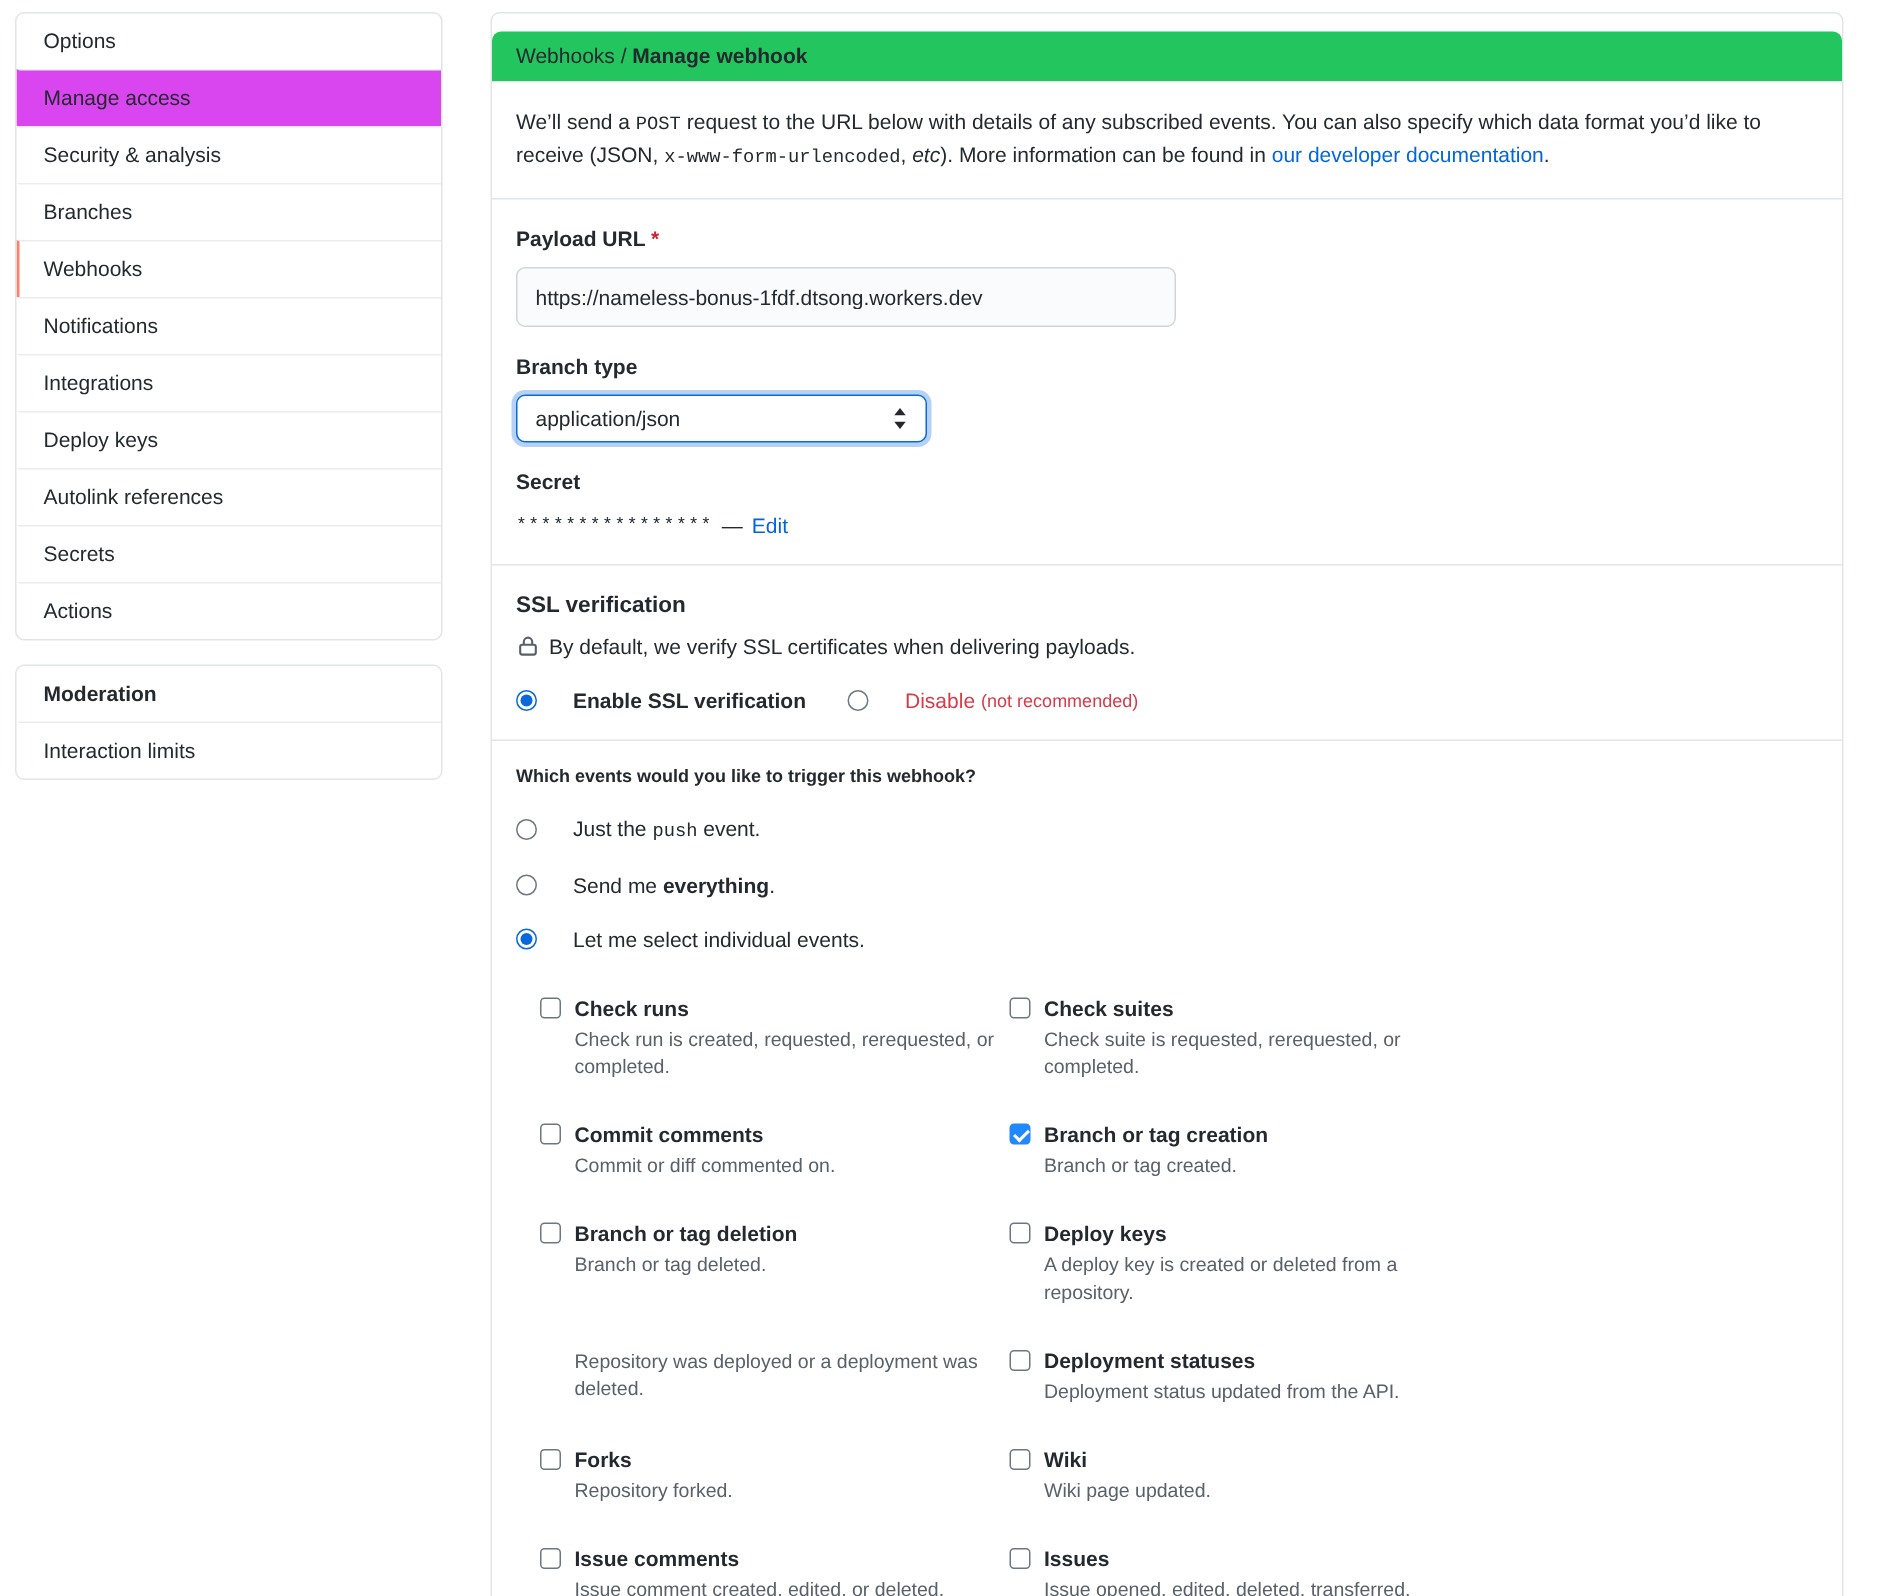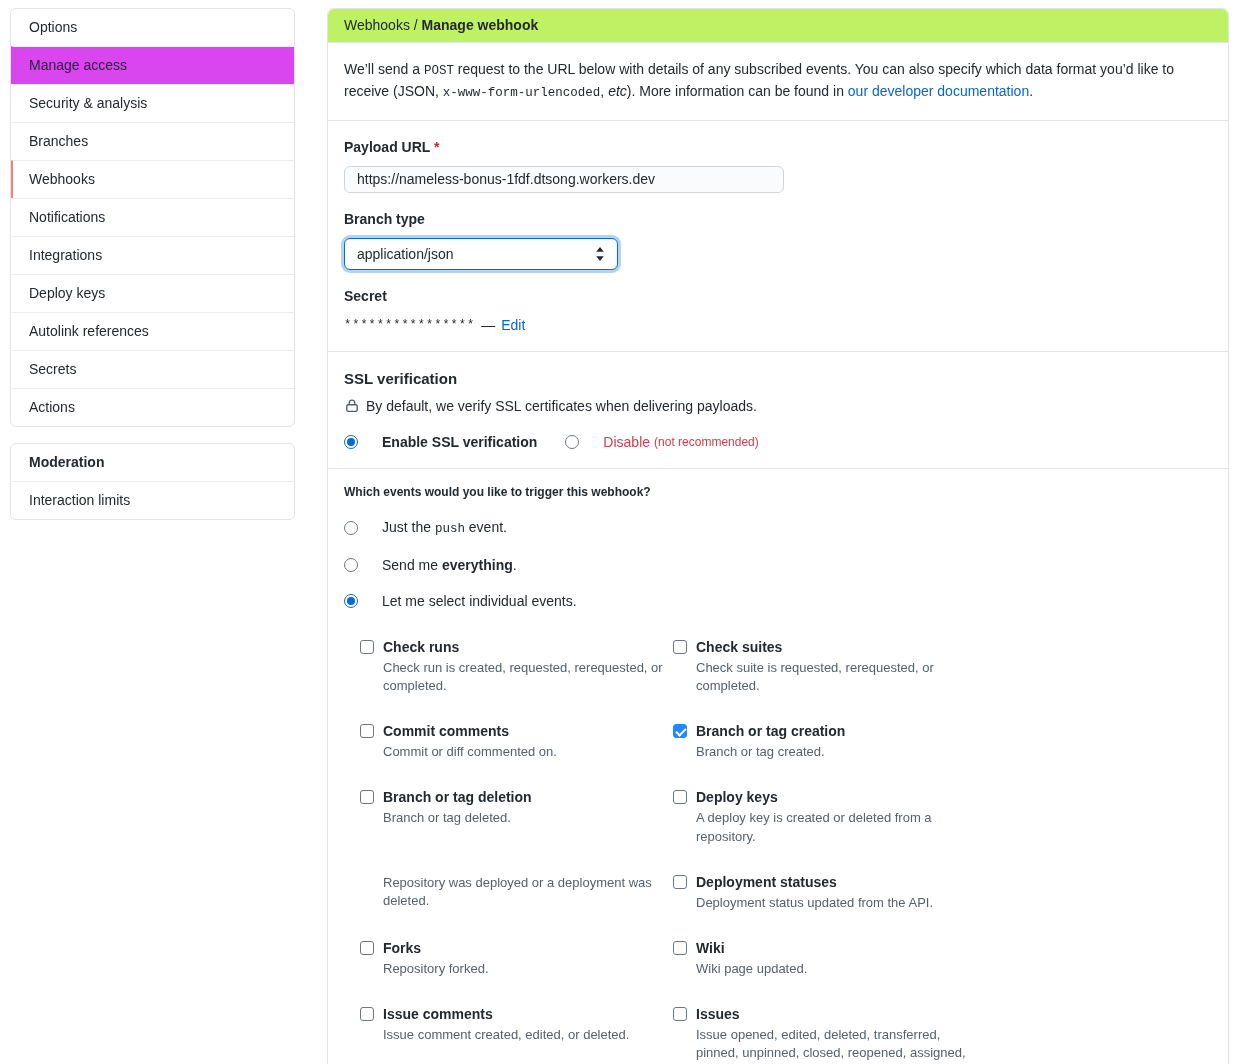--- a/index.html
+++ b/index.html
@@ -35,43 +35,44 @@
 
   
   .main {
     margin-left: 32px;
     width: 902px;
     border: 1px solid #e1e4e8;
     border-radius: 6px;
     background: #fff;
   }
   .panel-header {
-    background: #bef264;
+    background: #22c55e;
     border-bottom: 1px solid #e1e4e8;
     border-radius: 6px 6px 0 0;
     padding: 6px 16px;
     line-height: 21px;
+    margin-top: 12px;
   }
   .panel-header a { color: #24292f; text-decoration: none; cursor: pointer; }
   .panel-header .current { font-weight: 600; }
   .section { padding: 16px; }
   .section + .section { border-top: 1px solid #e1e4e8; }
   .intro { line-height: 1.55; color: #24292f; }
   code, .code {
     font-family: "Liberation Mono", "DejaVu Sans Mono", monospace;
     font-size: 12.5px;
   }
   .link { color: #0366d6; text-decoration: none; cursor: pointer; }
   em { font-style: italic; }
 
   .form-group + .form-group { margin-top: 16px; }
   .field-label { font-weight: 600; margin-bottom: 8px; line-height: 21px; }
   .required { color: #cf222e; font-weight: 600; }
   .text-input {
-    width: 440px; height: 27px;
+    width: 440px; height: 40px;
     padding: 5px 12px;
     font-family: inherit; font-size: 14px; color: #24292f;
     background: #fafbfc;
     border: 1px solid #d1d5da;
     border-radius: 6px;
     outline: none;
   }
   .select {
     width: 274px; height: 32px;
     display: flex; align-items: center; justify-content: space-between;

